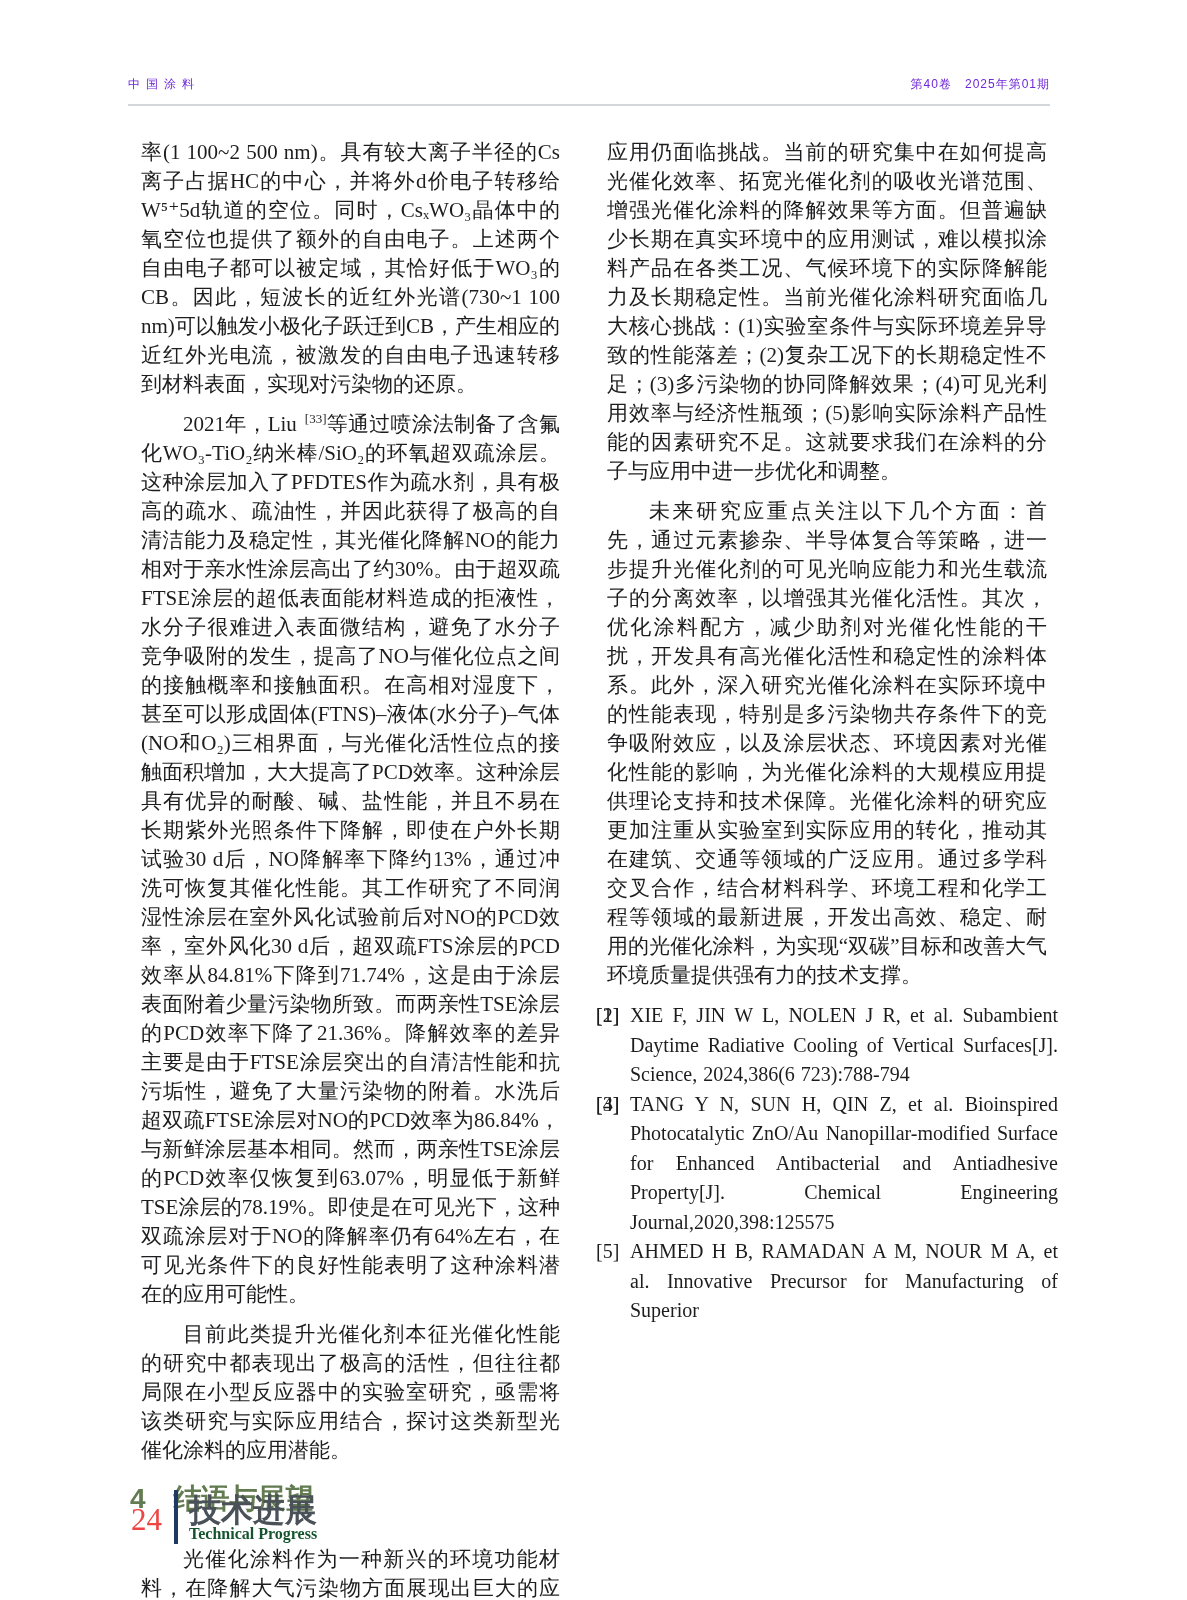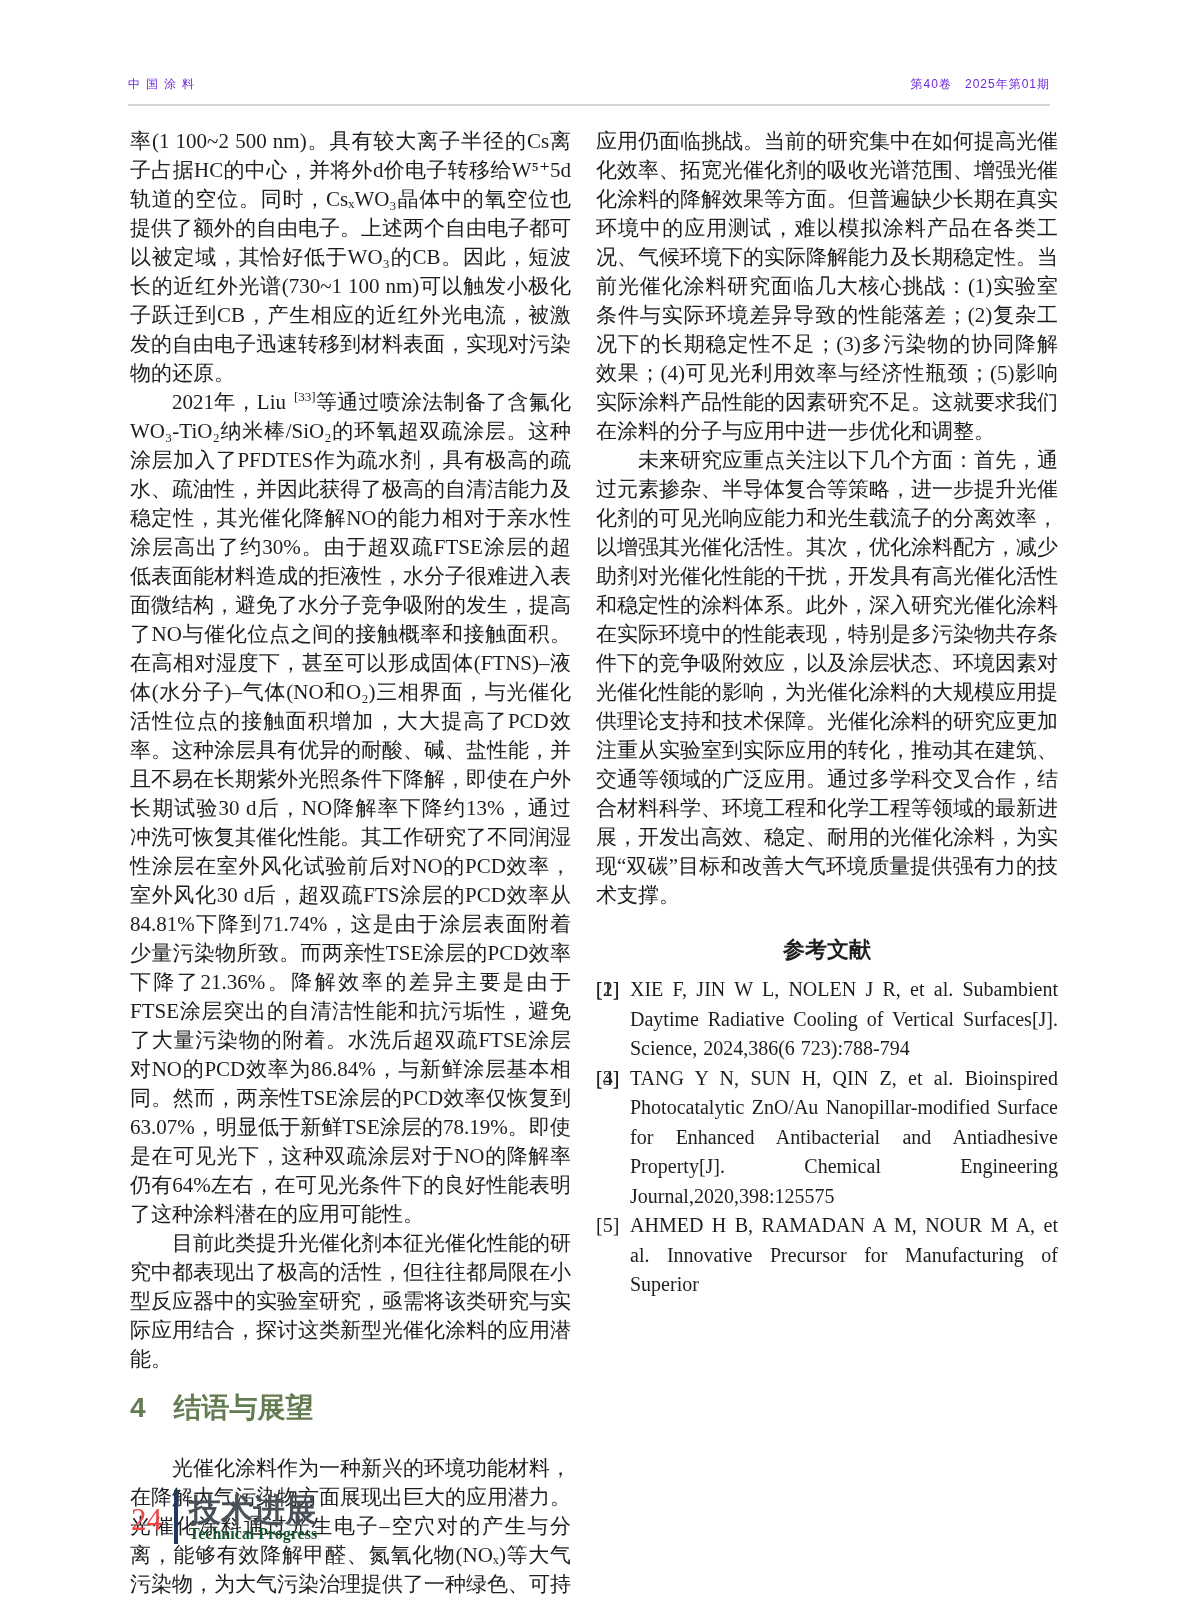--- a/index.html
+++ b/index.html
@@ -20,21 +20,21 @@
   .journal-name{letter-spacing:6px;}
   .issue-info{letter-spacing:1px;}
   
   .columns{
     position:absolute;left:130px;top:127px;width:928px;
     display:flex;gap:25px;
   }
   .col{font-size:21px;line-height:29px;text-align:justify;}
   .col-left{width:441px;flex:0 0 441px;}
   .col-right{width:462px;flex:0 0 462px;}
-  .col p{margin:0;}
+  .col p{margin:11px;}
   .indent{text-indent:2em;}
   sup.cite{font-size:13px;vertical-align:super;line-height:0;padding-left:8px;}
   
   .section-heading{
     margin:17px 0 29px 0;
     font-family:"Liberation Sans","DejaVu Sans",sans-serif;
     font-weight:bold;font-size:28px;line-height:34px;
     color:#637b50;text-align:left;text-indent:0;
   }
   .section-heading .sec-num{margin-right:28px;}
@@ -87,21 +87,20 @@
     <p class="indent">目前此类提升光催化剂本征光催化性能的研究中都表现出了极高的活性，但往往都局限在小型反应器中的实验室研究，亟需将该类研究与实际应用结合，探讨这类新型光催化涂料的应用潜能。</p>
     <h2 class="section-heading">
       <span class="sec-num">4</span><span>结语与展望</span>
     </h2>
     <p class="indent">光催化涂料作为一种新兴的环境功能材料，在降解大气污染物方面展现出巨大的应用潜力。光催化涂料通过光生电子–空穴对的产生与分离，能够有效降解甲醛、氮氧化物(NOₓ)等大气污染物，为大气污染治理提供了一种绿色、可持续的技术路径。然而，尽管光催化涂料在理论和小规模研究中表现出色，但其实际</p>
   </div>
 
   <div class="col col-right">
     <p>应用仍面临挑战。当前的研究集中在如何提高光催化效率、拓宽光催化剂的吸收光谱范围、增强光催化涂料的降解效果等方面。但普遍缺少长期在真实环境中的应用测试，难以模拟涂料产品在各类工况、气候环境下的实际降解能力及长期稳定性。当前光催化涂料研究面临几大核心挑战：(1)实验室条件与实际环境差异导致的性能落差；(2)复杂工况下的长期稳定性不足；(3)多污染物的协同降解效果；(4)可见光利用效率与经济性瓶颈；(5)影响实际涂料产品性能的因素研究不足。这就要求我们在涂料的分子与应用中进一步优化和调整。</p>
     <p class="indent">未来研究应重点关注以下几个方面：首先，通过元素掺杂、半导体复合等策略，进一步提升光催化剂的可见光响应能力和光生载流子的分离效率，以增强其光催化活性。其次，优化涂料配方，减少助剂对光催化性能的干扰，开发具有高光催化活性和稳定性的涂料体系。此外，深入研究光催化涂料在实际环境中的性能表现，特别是多污染物共存条件下的竞争吸附效应，以及涂层状态、环境因素对光催化性能的影响，为光催化涂料的大规模应用提供理论支持和技术保障。光催化涂料的研究应更加注重从实验室到实际应用的转化，推动其在建筑、交通等领域的广泛应用。通过多学科交叉合作，结合材料科学、环境工程和化学工程等领域的最新进展，开发出高效、稳定、耐用的光催化涂料，为实现“双碳”目标和改善大气环境质量提供强有力的技术支撑。</p>
-    <h3 class="refs-title">参考文献</h3>
     <ul class="ref-list">
 
         <li class="ref-item">
           <span class="ref-label">[1]</span>
         </li>
 
         <li class="ref-item">
           <span class="ref-label">[2]</span>
           <span>XIE F, JIN W L, NOLEN J R, et al. Subambient Daytime Radiative Cooling of Vertical Surfaces[J]. Science, 2024,386(6 723):788-794</span>
         </li>

